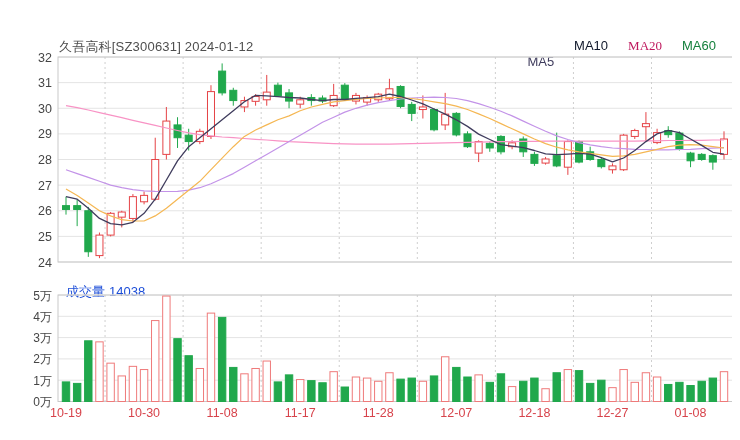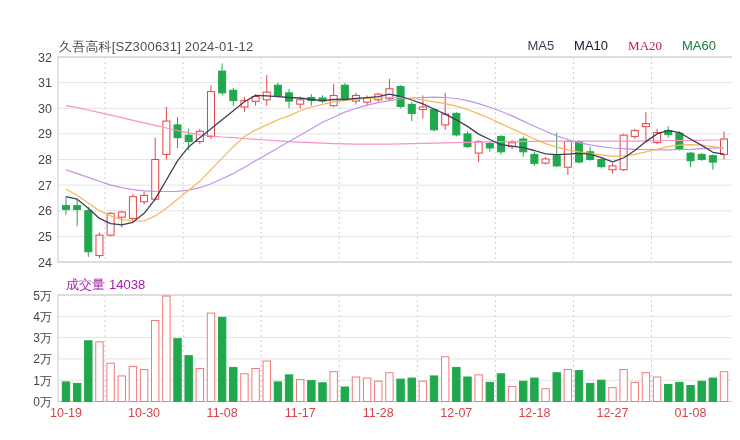--- a/index.html
+++ b/index.html
@@ -9,33 +9,33 @@
   }
   #chart-title{
     position:absolute;left:59px;top:38px;font-size:13px;color:#4e4e4e;
     letter-spacing:.2px;white-space:nowrap;
   }
   #legend{
     position:absolute;right:16px;top:38px;display:flex;gap:20px;
     font-size:13px;white-space:nowrap;
   }
   #vol-title{
-    position:absolute;left:66px;top:276px;font-size:13px;color:#a21caf;white-space:nowrap;
+    position:absolute;left:66px;top:283px;font-size:13px;color:#1d4ed8;white-space:nowrap;
   }
   #vol-title span{margin-right:4px;}
   svg{position:absolute;left:0;top:0;}
   text{font-family:"Liberation Sans","DejaVu Sans",sans-serif;}
 </style>
 </head>
 <body>
 
 <div id="frame">
   <div id="chart-title">久吾高科[SZ300631] 2024-01-12</div>
   <div id="legend">
-    <span class="legend-item" style="color: rgb(63, 60, 93);">MA5</span>
+    <span class="legend-item" style="color: rgb(63, 60, 93); margin-top: 16px;">MA5</span>
     <span class="legend-item" style="color: #0f172a;">MA10</span>
     <span class="legend-item" style="color: #be185d; font-family: Liberation Serif, serif;">MA20</span>
     <span class="legend-item" style="color: #15803d;">MA60</span>
   </div>
   <div id="vol-title">
     <span>成交量</span><span>14038</span>
   </div>
   <svg id="plot" width="740" height="440">
       <g>
         <line x1="58" x2="735" y1="57" y2="57" stroke="#e4e4e4" stroke-width="1"></line>

